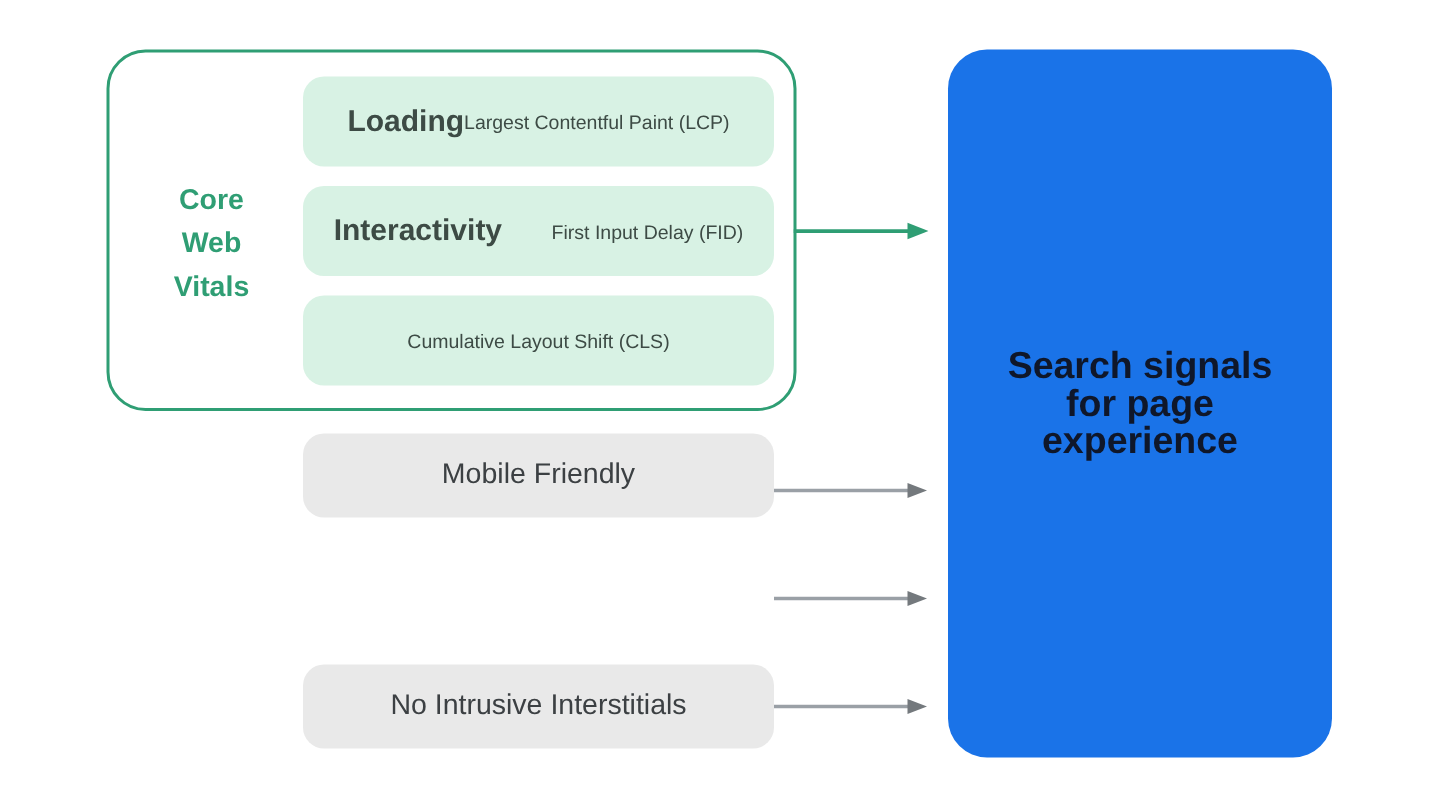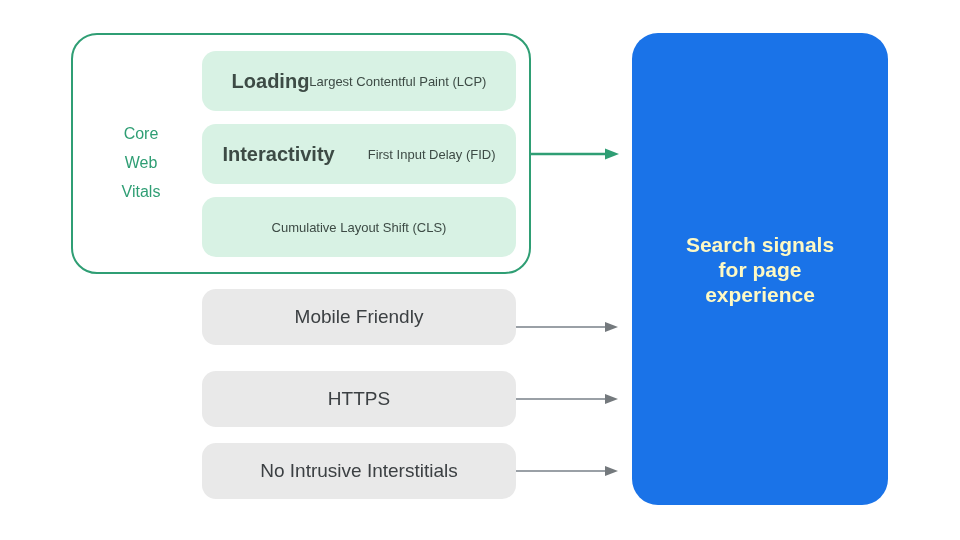--- a/index.html
+++ b/index.html
@@ -27,22 +27,22 @@
     box-sizing: border-box;
     background: #ffffff;
   }
   .cwv-label {
     position: absolute;
     left: 76px;
     top: 119px;
     width: 130px;
     text-align: center;
     color: #2f9e74;
-    font-size: 16px;
-    font-weight: normal;
+    font-size: 19px;
+    font-weight: bold;
     line-height: 29px;
   }
   .vital-box {
     position: absolute;
     left: 202px;
     width: 314px;
     height: 60px;
     background: #d8f2e4;
     border-radius: 14px;
     display: flex;
@@ -101,22 +101,22 @@
     top: 33px;
     width: 256px;
     height: 472px;
     background: #1a73e8;
     border-radius: 26px;
     display: flex;
     align-items: center;
     justify-content: center;
   }
   .result-label {
-    color: #fef9c3;
-    font-size: 21px;
+    color: #0f172a;
+    font-size: 25px;
     font-weight: bold;
     line-height: 25px;
     text-align: center;
   }
 </style>
 </head>
 <body>
 
 <div class="canvas">
 
@@ -143,23 +143,20 @@
   </div>
 
   <svg class="arrow arrow-green" width="90" height="14" viewBox="0 0 90 14">
     <line x1="0" y1="7" x2="78" y2="7" stroke="#2f9e74" stroke-width="2.5"></line>
     <polygon points="76,1.5 90,7 76,12.5" fill="#2f9e74"></polygon>
   </svg>
 
   <div class="signal-box signal-1">
     <span>Mobile Friendly</span>
   </div>
-  <div class="signal-box signal-2">
-    <span>HTTPS</span>
-  </div>
   <div class="signal-box signal-3">
     <span>No Intrusive Interstitials</span>
   </div>
 
   <svg class="arrow arrow-gray-1" width="102" height="14" viewBox="0 0 102 14">
     <line x1="0" y1="7" x2="91" y2="7" stroke="#9aa0a6" stroke-width="2.2"></line>
     <polygon points="89,2 102,7 89,12" fill="#74797d"></polygon>
   </svg>
   <svg class="arrow arrow-gray-2" width="102" height="14" viewBox="0 0 102 14">
     <line x1="0" y1="7" x2="91" y2="7" stroke="#9aa0a6" stroke-width="2.2"></line>

